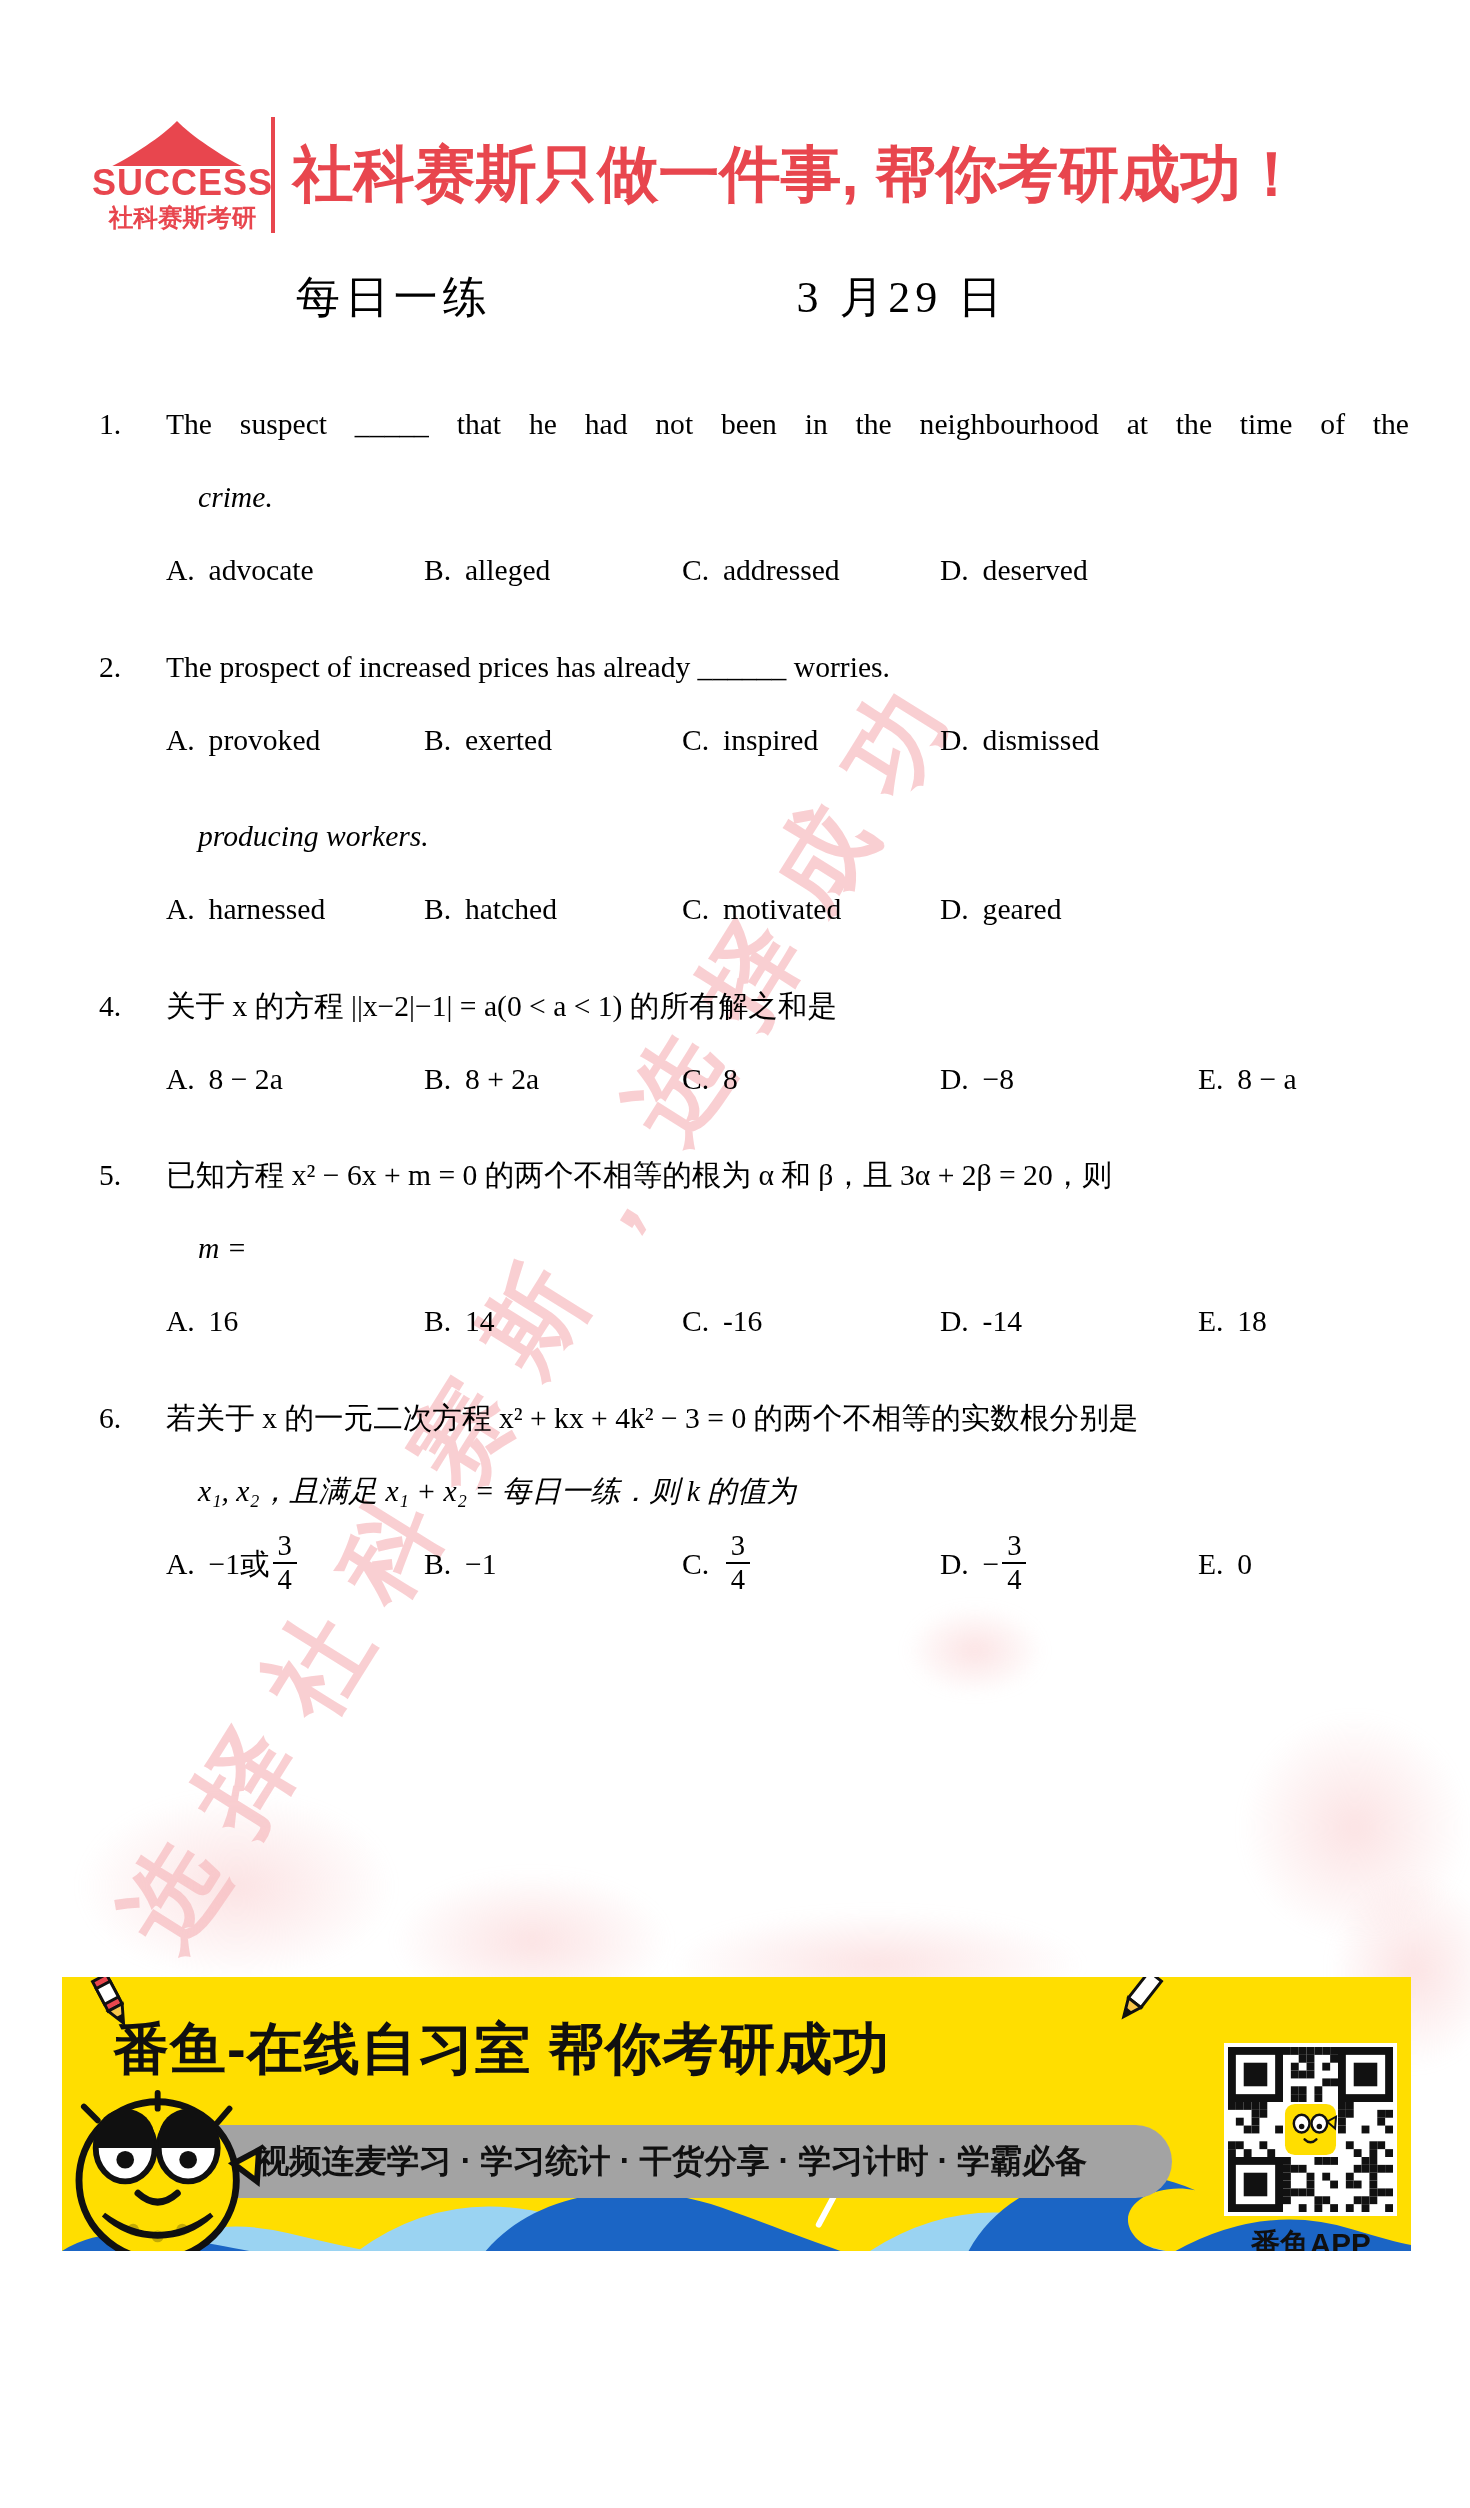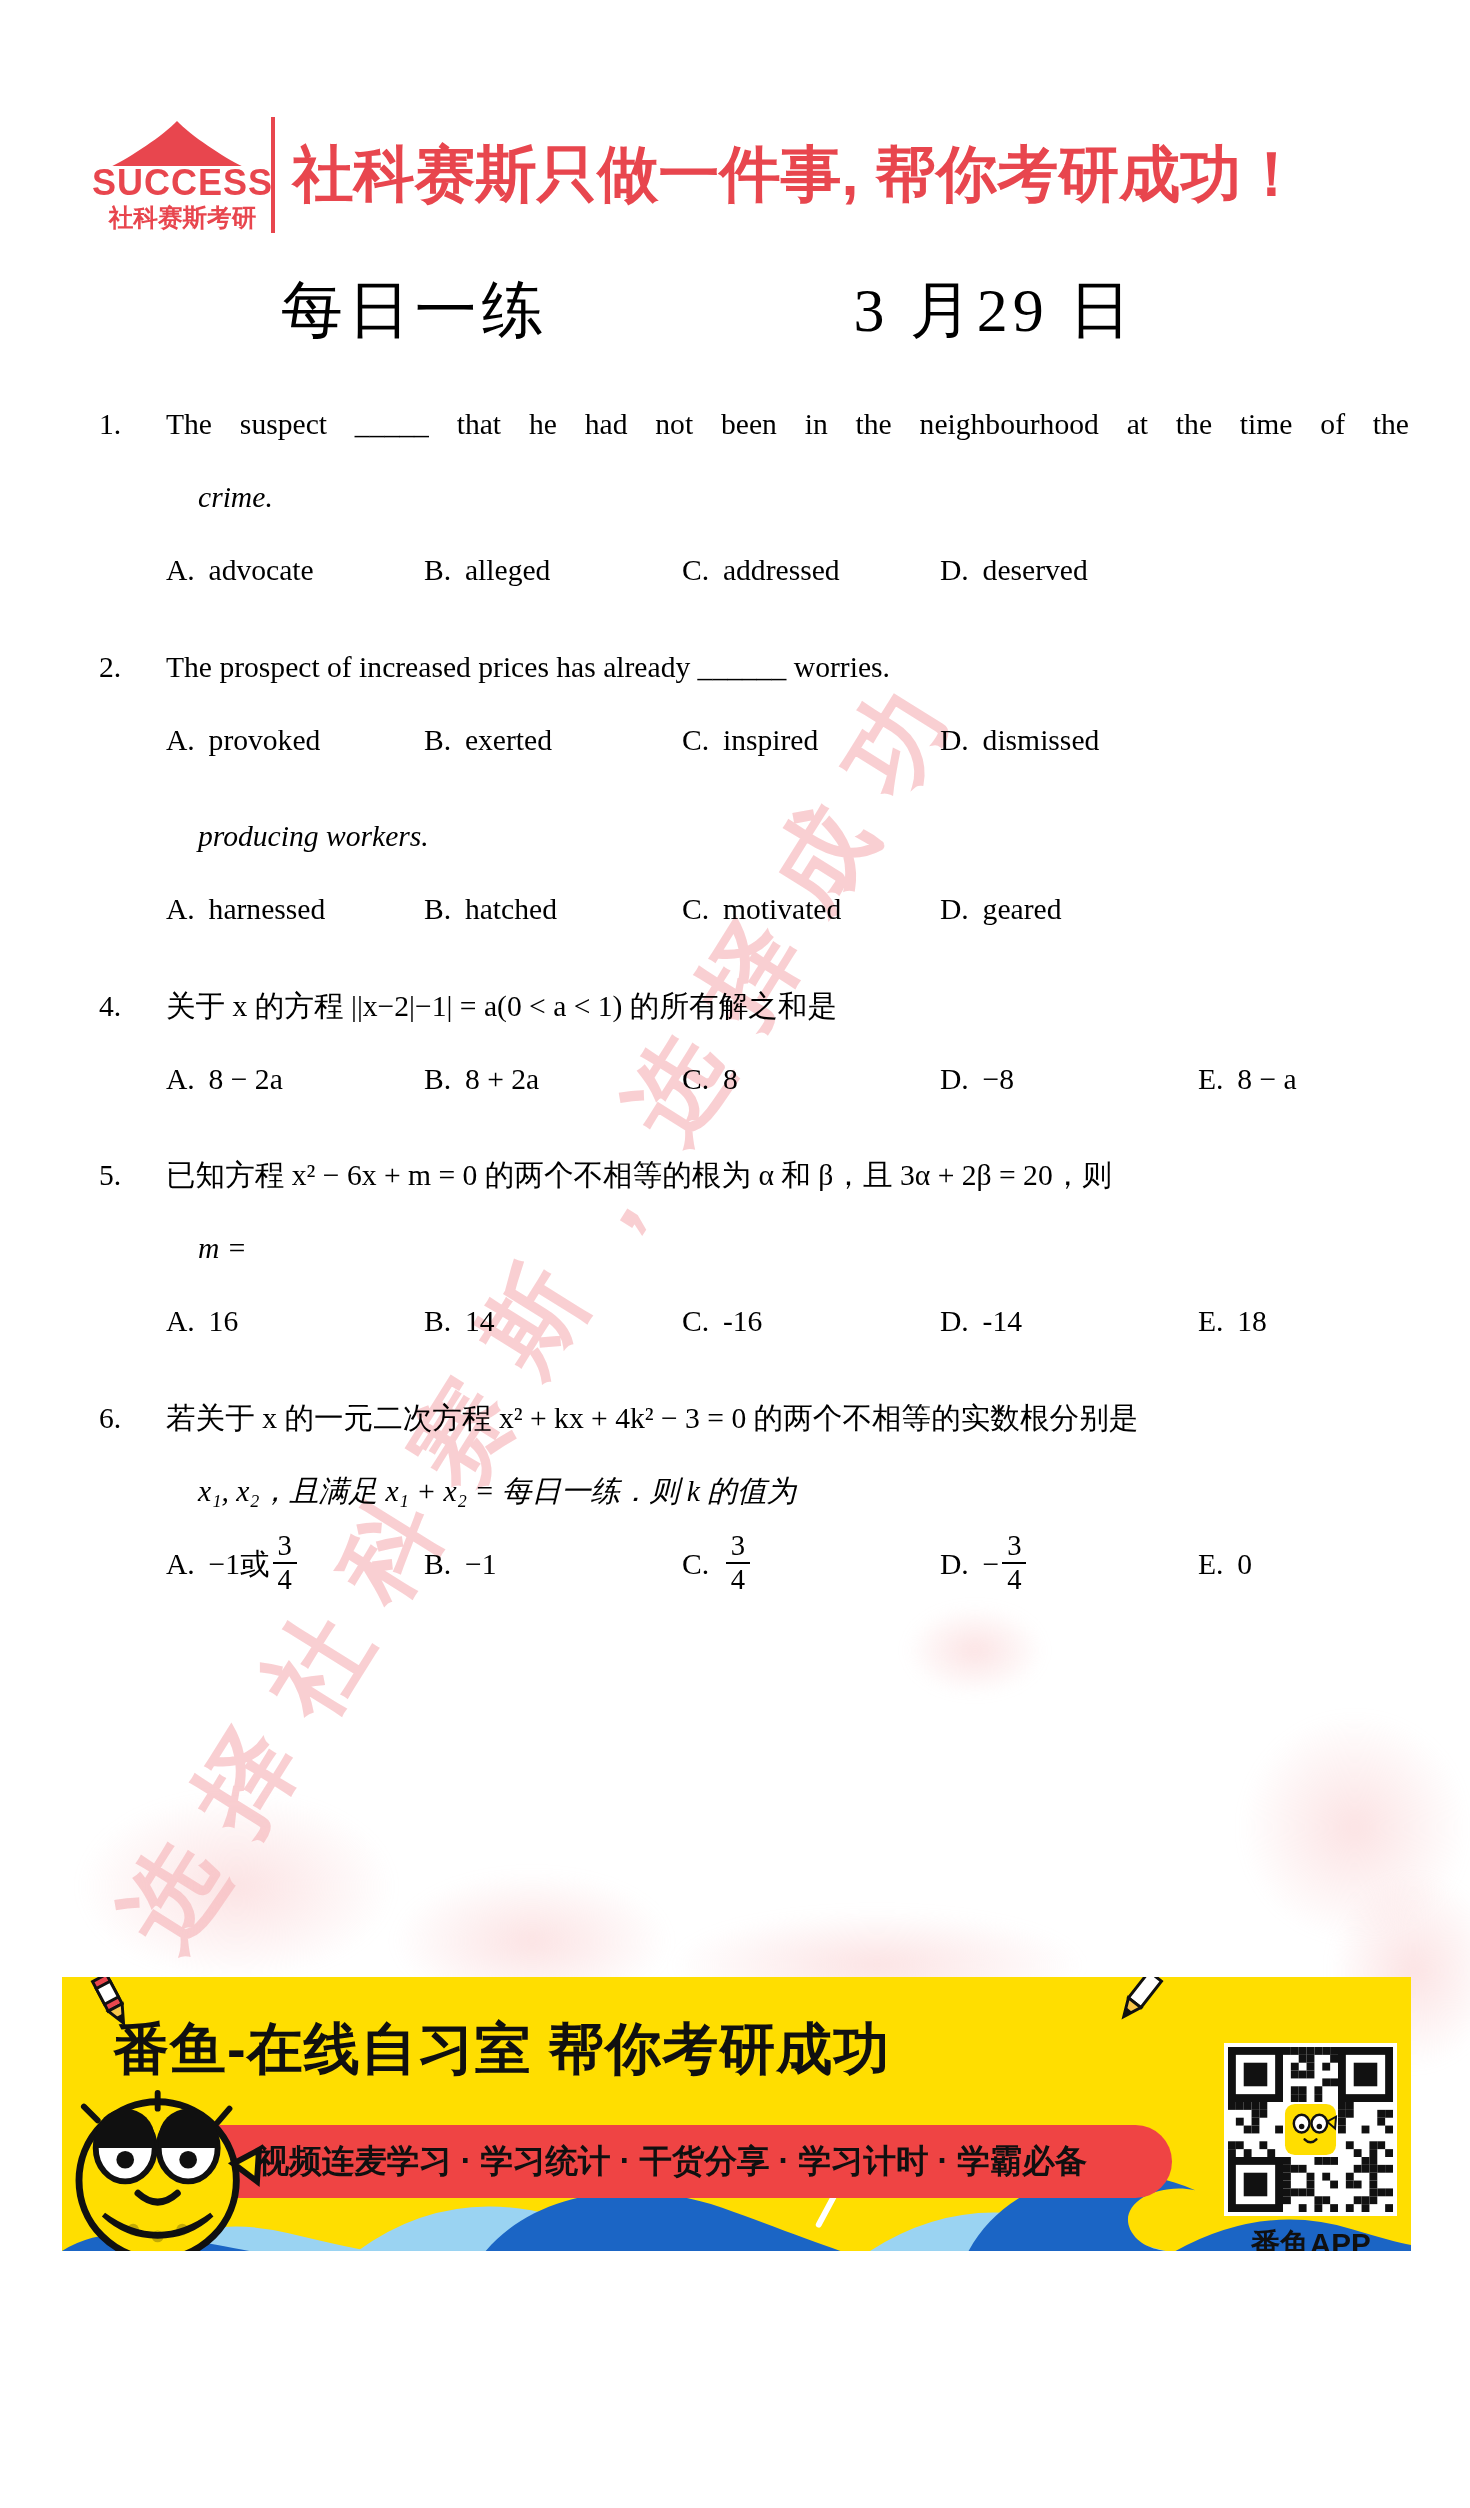--- a/index.html
+++ b/index.html
@@ -13,22 +13,22 @@
   .logo-title{font-family:"Liberation Sans","DejaVu Sans",sans-serif;font-weight:800;
               font-size:36px;letter-spacing:1px;line-height:1;margin-top:-2px;}
   .logo-sub{font-family:"Liberation Sans","DejaVu Sans",sans-serif;font-weight:700;
             font-size:24.6px;line-height:1.15;margin-top:3px;white-space:nowrap;}
   .logo-title,.logo-sub{color:var(--red);margin-left:12px;}
   .header-divider{width:3.9px;height:116px;background:var(--red);margin:0 17.7px 0 11.8px;flex:none;}
   .slogan{font-family:"Liberation Sans","DejaVu Sans",sans-serif;font-weight:800;
           font-size:61px;color:var(--red);white-space:nowrap;letter-spacing:0px;}
 
   
-  .doc-title-row{position:absolute;left:281px;top:268px;display:flex;gap:305px;
-                 font-size:62px;letter-spacing:4.9px;justify-content:center;}
+  .doc-title-row{position:absolute;left:296px;top:268px;display:flex;gap:305px;
+                 font-size:44px;letter-spacing:4.9px;justify-content:center;}
 
   
   .watermark{position:absolute;left:148px;top:1872px;z-index:0;white-space:nowrap;
              transform:rotate(-58deg);transform-origin:0 50%;
              font-family:"Liberation Sans","DejaVu Sans",sans-serif;font-weight:700;
              font-size:99px;letter-spacing:37px;color:rgba(236,115,124,0.34);}
 
   
   .blob{position:absolute;border-radius:50%;filter:blur(6.9px);z-index:0;
         background:radial-gradient(closest-side,rgba(247,188,190,.42),rgba(247,188,190,0));}
@@ -48,21 +48,21 @@
         line-height:1.12;font-size:28.6px;margin:0 3px;position:relative;top:-1px;}
   .frac .d{border-top:2.5px solid #000;padding:0 4.9px;}
   .frac .n{padding:0 4.9px;}
 
   
   .banner{position:absolute;left:62px;top:1977px;width:1349px;height:274px;
           background:var(--banner-bg);overflow:hidden;z-index:2;
           font-family:"Liberation Sans","DejaVu Sans",sans-serif;}
   .banner-title{position:absolute;left:51px;top:35px;font-size:56px;font-weight:900;
                 color:#101010;letter-spacing:1px;white-space:nowrap;z-index:3;}
-  .banner-pill{position:absolute;left:110px;top:148px;width:1000px;height:73px;background:#ef4444;
+  .banner-pill{position:absolute;left:110px;top:148px;width:1000px;height:73px;background:#a3a3a3;
                border-radius:39px;display:flex;align-items:center;justify-content:center;z-index:3;}
   .banner-pill span{font-size:32.5px;font-weight:700;color:#101010;white-space:nowrap;}
   .fish{position:absolute;left:2px;top:110px;z-index:4;}
   .qr-wrap{position:absolute;right:13.8px;top:21.7px;width:173px;text-align:center;z-index:5;margin-top:44px;}
   .qr-box{width:173px;height:173px;background:#fff;display:flex;align-items:center;justify-content:center;}
   .qr-label{margin-top:7.9px;font-size:29.6px;font-weight:900;color:#101010;}
   .waves{position:absolute;left:0;bottom:0;width:1349px;height:108px;z-index:2;}
   .pencil{position:absolute;z-index:3;}
   .pencil.left{left:17.7px;top:-7.9px;transform:rotate(-28deg);}
   .pencil.right{left:1046px;top:-11.8px;transform:rotate(38deg);}

